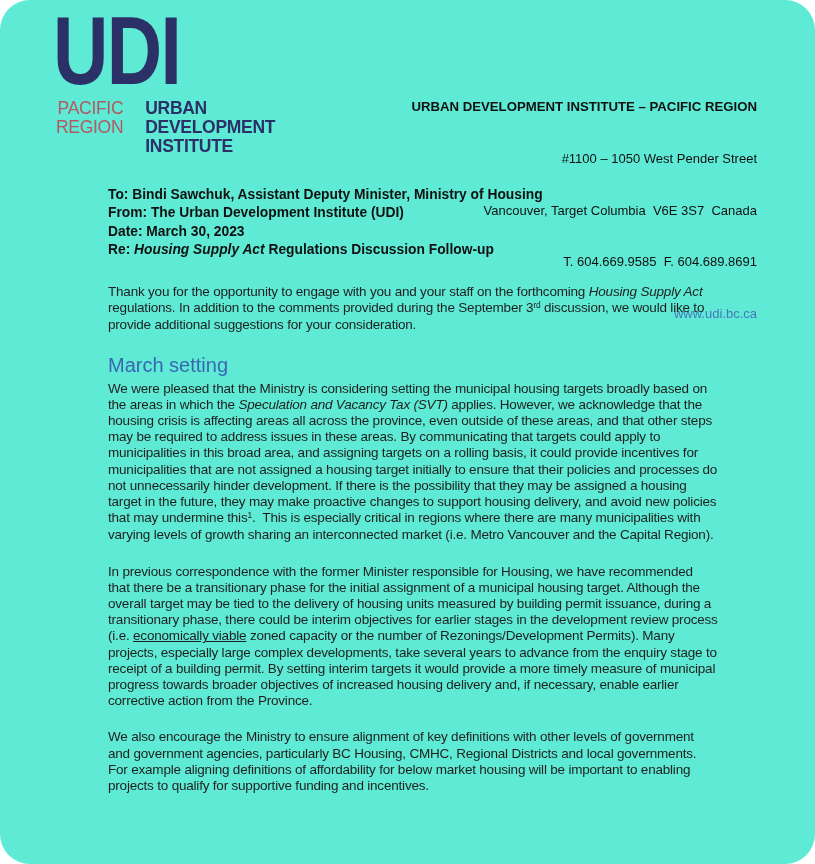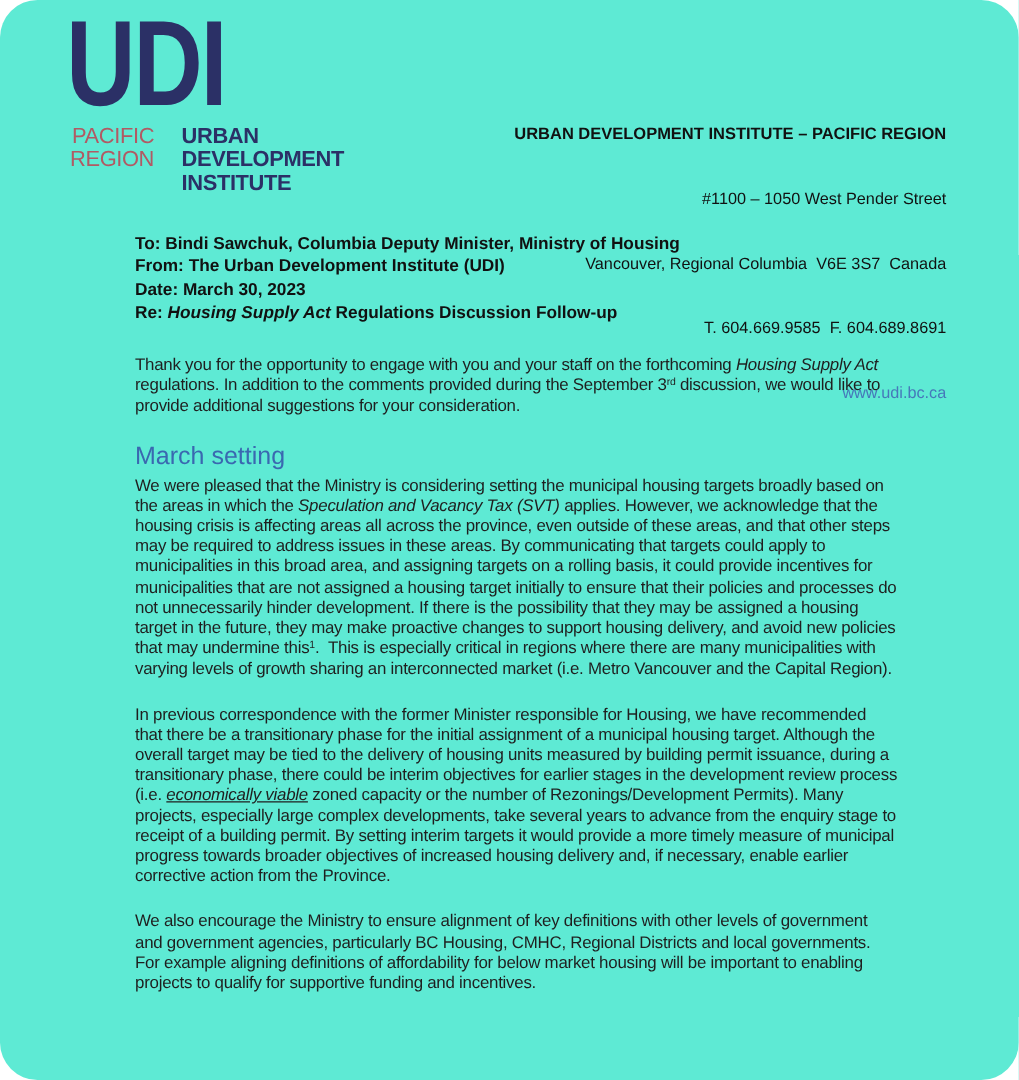--- a/index.html
+++ b/index.html
@@ -67,21 +67,21 @@
     color: var(--text);
   }
   .body-content p { margin: 0 0 20px 0; }
   .section-heading {
     margin: 14px 0 4px 0;
     font-size: 20px; font-weight: 400; line-height: 23px;
     letter-spacing: 0;
     color: var(--heading);
   }
   .seg-italic { font-style: italic; }
-  .seg-italic-underline { font-style: italic; text-decoration: underline; }
+  .seg-italic-underline { text-decoration: underline; }
   .seg-sup { font-size: 62%; position: relative; top: -0.45em; text-align: center; }
 </style>
 </head>
 <body>
 
 <div class="page">
 
   <div class="letterhead">
 
     <div>
@@ -95,29 +95,29 @@
           <div>URBAN</div>
           <div>DEVELOPMENT</div>
           <div>INSTITUTE</div>
         </div>
       </div>
     </div>
 
     <div class="letterhead-address">
       <div class="org-name-line">URBAN DEVELOPMENT INSTITUTE – PACIFIC REGION</div>
       <div>#1100 – 1050 West Pender Street</div>
-      <div>Vancouver, Regional Columbia  V6E 3S7  Canada</div>
+      <div>Vancouver, Target Columbia  V6E 3S7  Canada</div>
       <div>T. 604.669.9585  F. 604.689.8691</div>
       <div><a href="#" class="website-link">www.udi.bc.ca</a></div>
     </div>
 
   </div>
 
   <div class="memo">
-    <div>To: Bindi Sawchuk, Columbia Deputy Minister, Ministry of Housing</div>
+    <div>To: Bindi Sawchuk, Assistant Deputy Minister, Ministry of Housing</div>
     <div>From: The Urban Development Institute (UDI)</div>
     <div>Date: March 30, 2023</div>
     <div><span>Re: </span><span class="seg-italic">Housing Supply Act</span><span> Regulations Discussion Follow-up</span></div>
   </div>
 
   <div class="body-content">
     <p><span>Thank you for the opportunity to engage with you and your staff on the forthcoming </span><span class="seg-italic">Housing Supply Act</span><span> regulations. In addition to the comments provided during the September 3</span><span class="seg-sup">rd</span><span> discussion, we would like to provide additional suggestions for your consideration.</span></p>
     <h2 class="section-heading">March setting</h2>
     <p><span>We were pleased that the Ministry is considering setting the municipal housing targets broadly based on the areas in which the </span><span class="seg-italic">Speculation and Vacancy Tax (SVT)</span><span> applies. However, we acknowledge that the housing crisis is affecting areas all across the province, even outside of these areas, and that other steps may be required to address issues in these areas. By communicating that targets could apply to municipalities in this broad area, and assigning targets on a rolling basis, it could provide incentives for municipalities that are not assigned a housing target initially to ensure that their policies and processes do not unnecessarily hinder development. If there is the possibility that they may be assigned a housing target in the future, they may make proactive changes to support housing delivery, and avoid new policies that may undermine this</span><span class="seg-sup">1</span><span>.&nbsp; This is especially critical in regions where there are many municipalities with varying levels of growth sharing an interconnected market (i.e. Metro Vancouver and the Capital Region).</span></p>
     <p><span>In previous correspondence with the former Minister responsible for Housing, we have recommended that there be a transitionary phase for the initial assignment of a municipal housing target. Although the overall target may be tied to the delivery of housing units measured by building permit issuance, during a transitionary phase, there could be interim objectives for earlier stages in the development review process (i.e. </span><span class="seg-italic-underline">economically viable</span><span> zoned capacity or the number of Rezonings/Development Permits). Many projects, especially large complex developments, take several years to advance from the enquiry stage to receipt of a building permit. By setting interim targets it would provide a more timely measure of municipal progress towards broader objectives of increased housing delivery and, if necessary, enable earlier corrective action from the Province.</span></p>

